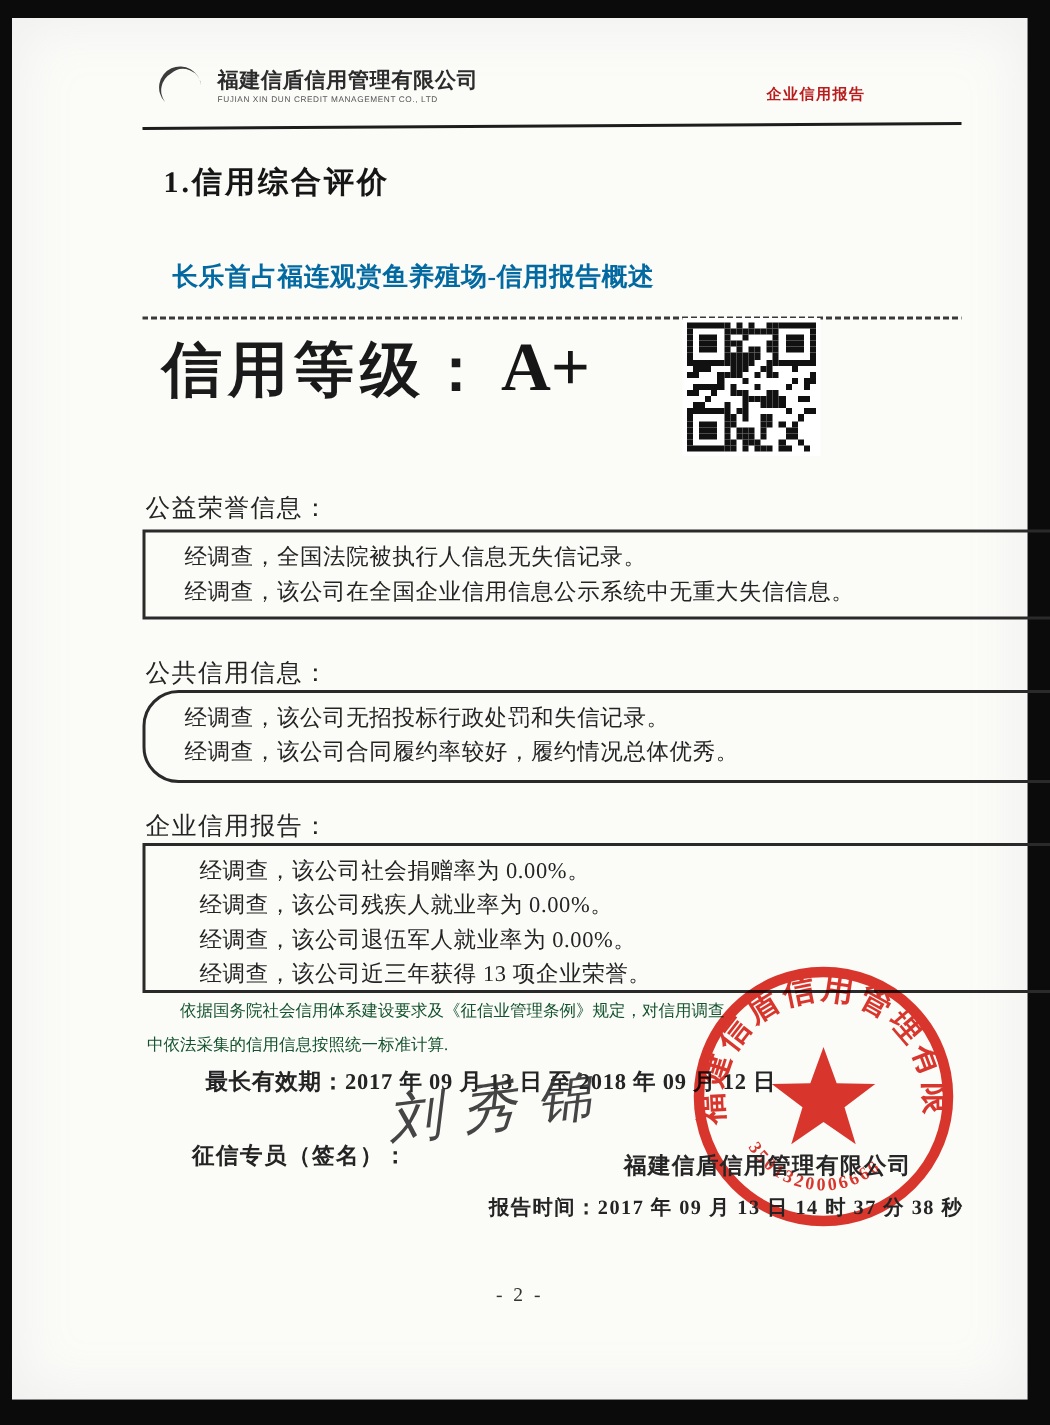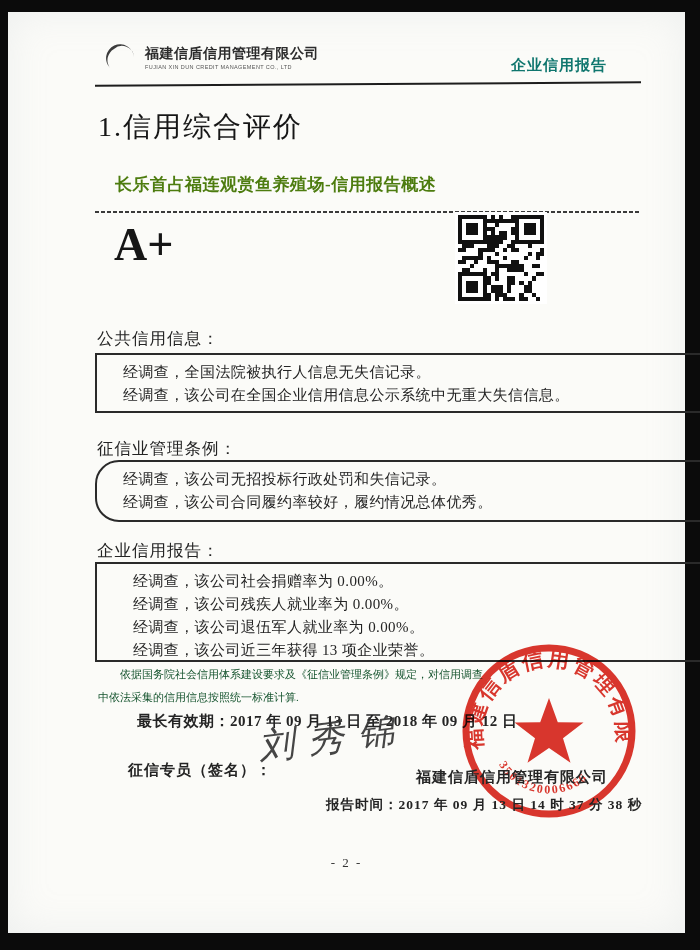--- a/index.html
+++ b/index.html
@@ -14,26 +14,26 @@
     background:#fbfbf8;
     box-shadow:inset 0 0 40px rgba(180,190,200,.18);
   }
   .abs{position:absolute;}
 
   
   .logo-wrap{left:96px;top:28px;display:flex;align-items:center;gap:7px;}
   .logo-swoosh{width:34px;height:34px;}
   .logo-text .cn{font-size:14px;font-weight:bold;color:#2c2c2c;letter-spacing:.5px;font-family:"Liberation Sans",sans-serif;}
   .logo-text .en{font-size:5.5px;color:#555;letter-spacing:.4px;font-family:"Liberation Sans",sans-serif;margin-top:1px;}
-  .report-type{left:503px;top:44px;font-size:15px;font-weight:bold;color:#0f766e;letter-spacing:1px;}
+  .report-type{left:503px;top:44px;font-size:10px;font-weight:bold;color:#b91c1c;letter-spacing:1px;}
   .header-rule{left:87px;top:71px;width:546px;height:2px;background:#1d1d1d;transform:rotate(-.35deg);}
 
   
-  .doc-title{left:90px;top:96px;font-size:28px;font-weight:normal;color:#161616;letter-spacing:2px;}
-  .doc-subtitle{left:107px;top:161px;font-size:17px;font-weight:bold;color:#4d7c0f;letter-spacing:.5px;}
+  .doc-title{left:101px;top:96px;font-size:20px;font-weight:bold;color:#161616;letter-spacing:2px;}
+  .doc-subtitle{left:107px;top:161px;font-size:17px;font-weight:bold;color:#0369a1;letter-spacing:.5px;}
   .dashed-rule{left:87px;top:199px;width:546px;height:2px;
     background:repeating-linear-gradient(90deg,#3a3a3a 0 4px,transparent 4px 6px);}
 
   
   .rating{left:100px;top:206px;display:flex;align-items:baseline;}
   .rating .lbl{font-size:40px;font-weight:bold;color:#1a1a1a;letter-spacing:4px;}
   .rating .val{font-size:46px;font-weight:bold;color:#161616;margin-left:6px;font-family:"Liberation Serif",serif;}
   .qr{left:447px;top:200px;width:92px;height:92px;background:#fff;
     display:grid;grid-template-columns:repeat(21,1fr);grid-template-rows:repeat(21,1fr);padding:3px;box-sizing:border-box;}
   .qr div{width:100%;height:100%;}
@@ -74,20 +74,21 @@
     </div>
   </div>
   <div class="abs report-type">企业信用报告</div>
   <div class="abs header-rule"></div>
 
   <div class="abs doc-title">1.信用综合评价</div>
   <div class="abs doc-subtitle">长乐首占福连观赏鱼养殖场-信用报告概述</div>
   <div class="abs dashed-rule"></div>
 
   <div class="abs rating">
+    <span class="lbl">信用等级：</span>
     <span class="val">A+</span>
   </div>
   <div class="abs qr" id="qr">
       <div class="d"></div>
       <div class="d"></div>
       <div class="d"></div>
       <div class="d"></div>
       <div class="d"></div>
       <div class="d"></div>
       <div class="d"></div>
@@ -520,27 +521,27 @@
       <div class="d"></div>
       <div></div>
       <div class="d"></div>
       <div class="d"></div>
       <div></div>
       <div></div>
       <div class="d"></div>
       <div></div>
     </div>
 
-  <div class="abs sec-heading" style="left:89px;top:316px;">公共信用信息：</div>
+  <div class="abs sec-heading" style="left:89px;top:316px;">公益荣誉信息：</div>
   <div class="abs info-box" style="top:341px;height:60px;">
     <div class="line">经调查，全国法院被执行人信息无失信记录。</div>
     <div class="line">经调查，该公司在全国企业信用信息公示系统中无重大失信信息。</div>
   </div>
 
-  <div class="abs sec-heading" style="left:89px;top:426px;">征信业管理条例：</div>
+  <div class="abs sec-heading" style="left:89px;top:426px;">公共信用信息：</div>
   <div class="abs info-box" style="top:448px;height:62px;border-radius:24px;">
     <div class="line">经调查，该公司无招投标行政处罚和失信记录。</div>
     <div class="line">经调查，该公司合同履约率较好，履约情况总体优秀。</div>
   </div>
 
   <div class="abs sec-heading" style="left:89px;top:528px;">企业信用报告：</div>
   <div class="abs info-box" style="top:550px;height:100px;padding-left:36px;">
     <div class="line">经调查，该公司社会捐赠率为 0.00%。</div>
     <div class="line">经调查，该公司残疾人就业率为 0.00%。</div>
     <div class="line">经调查，该公司退伍军人就业率为 0.00%。</div>

